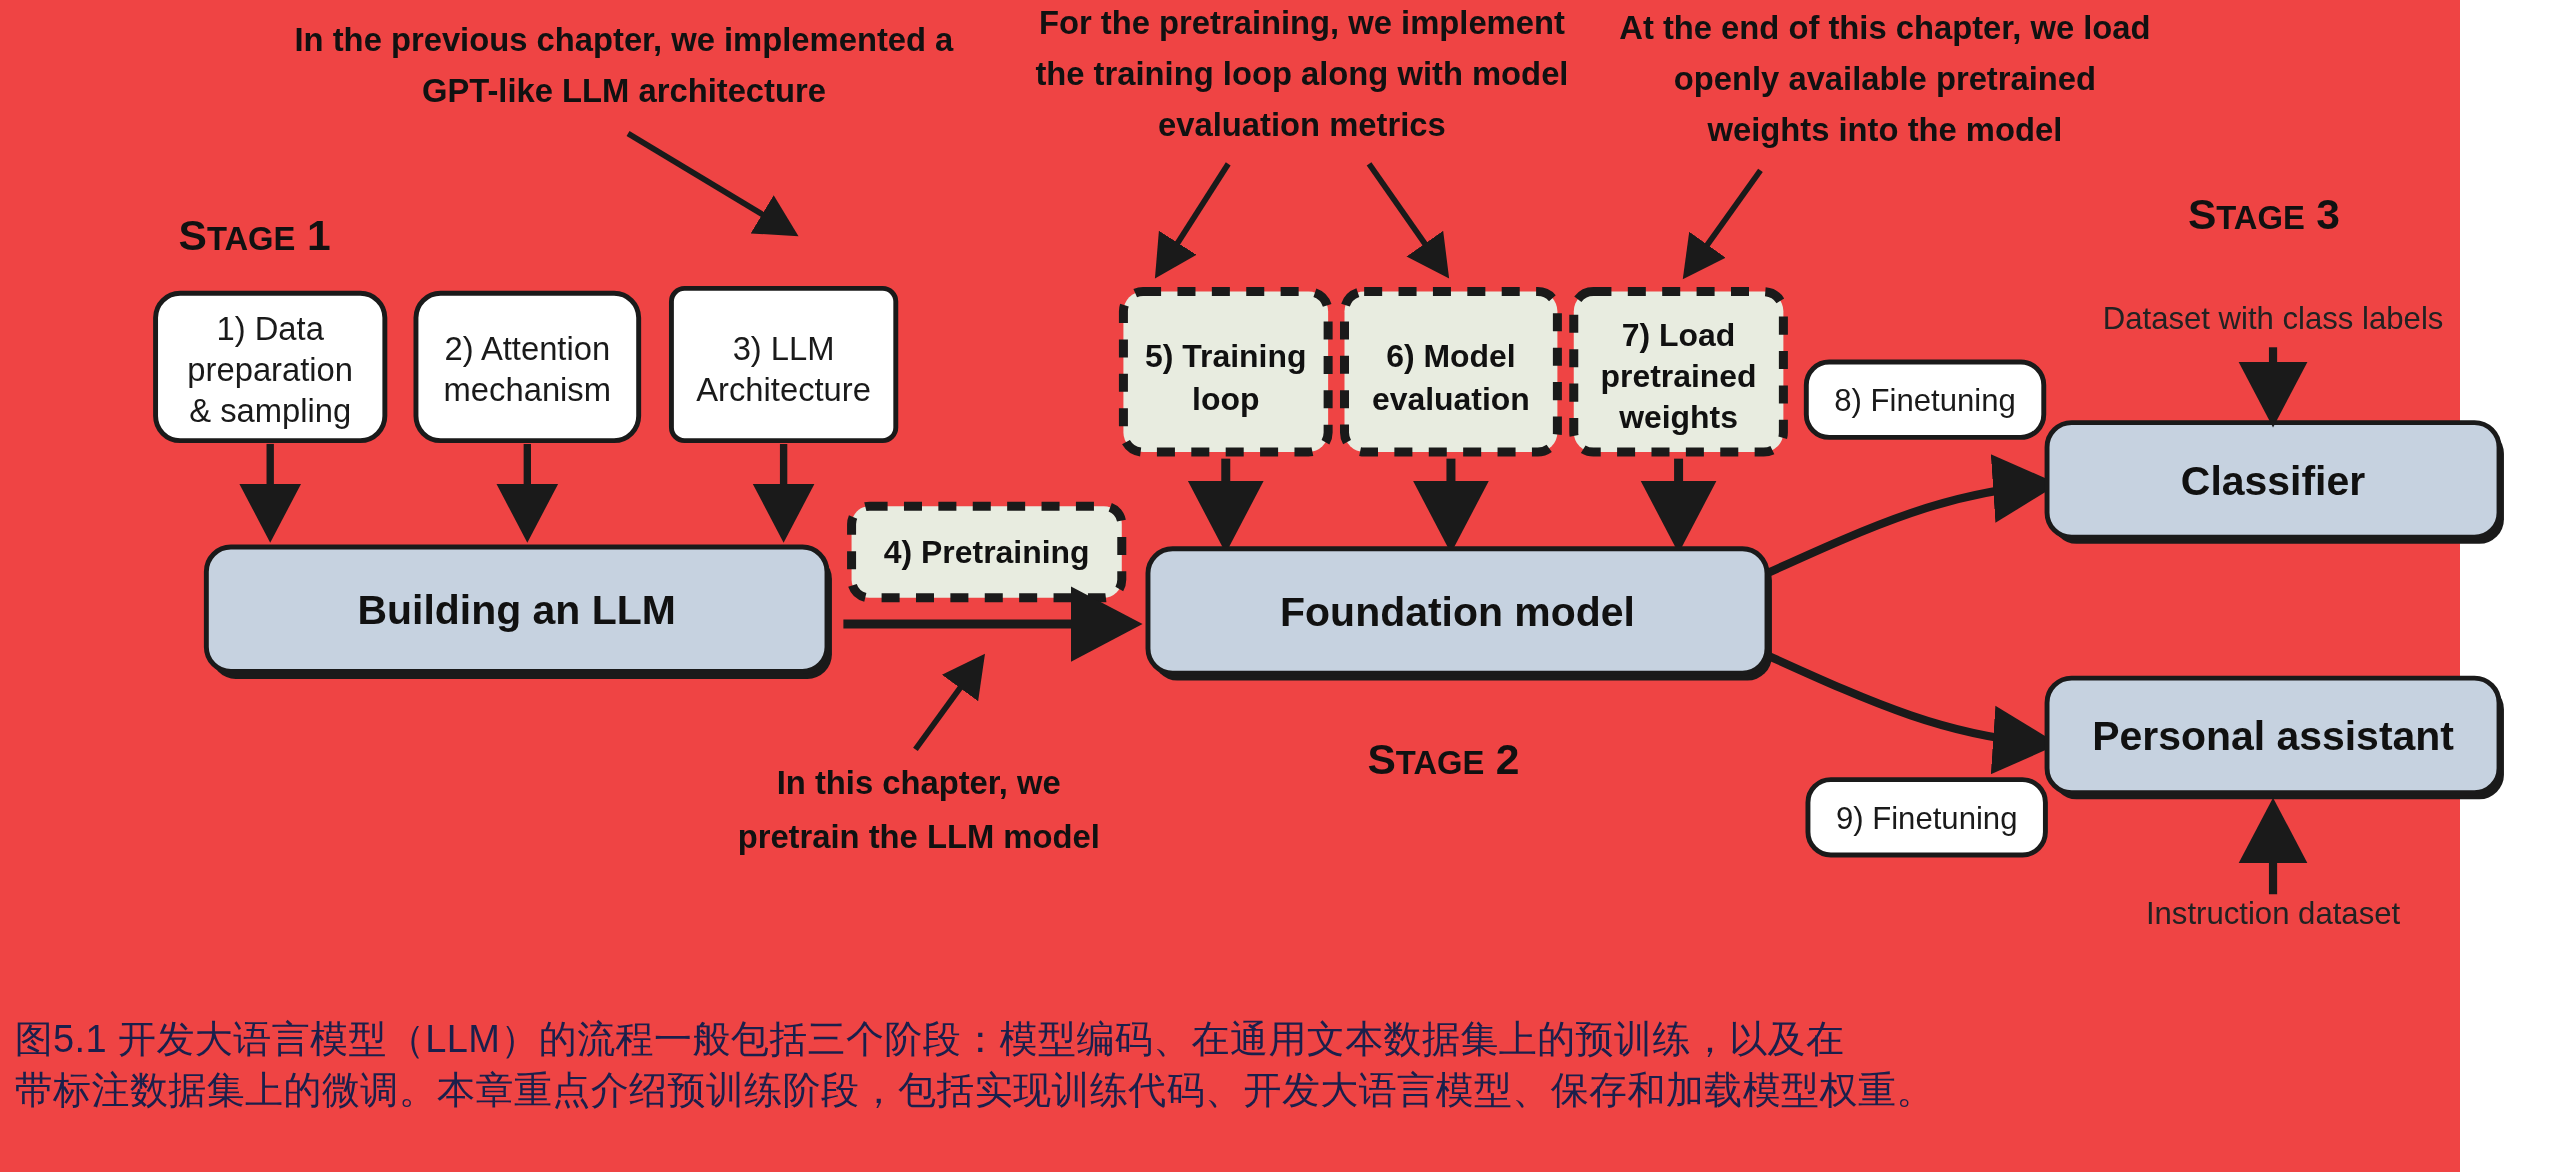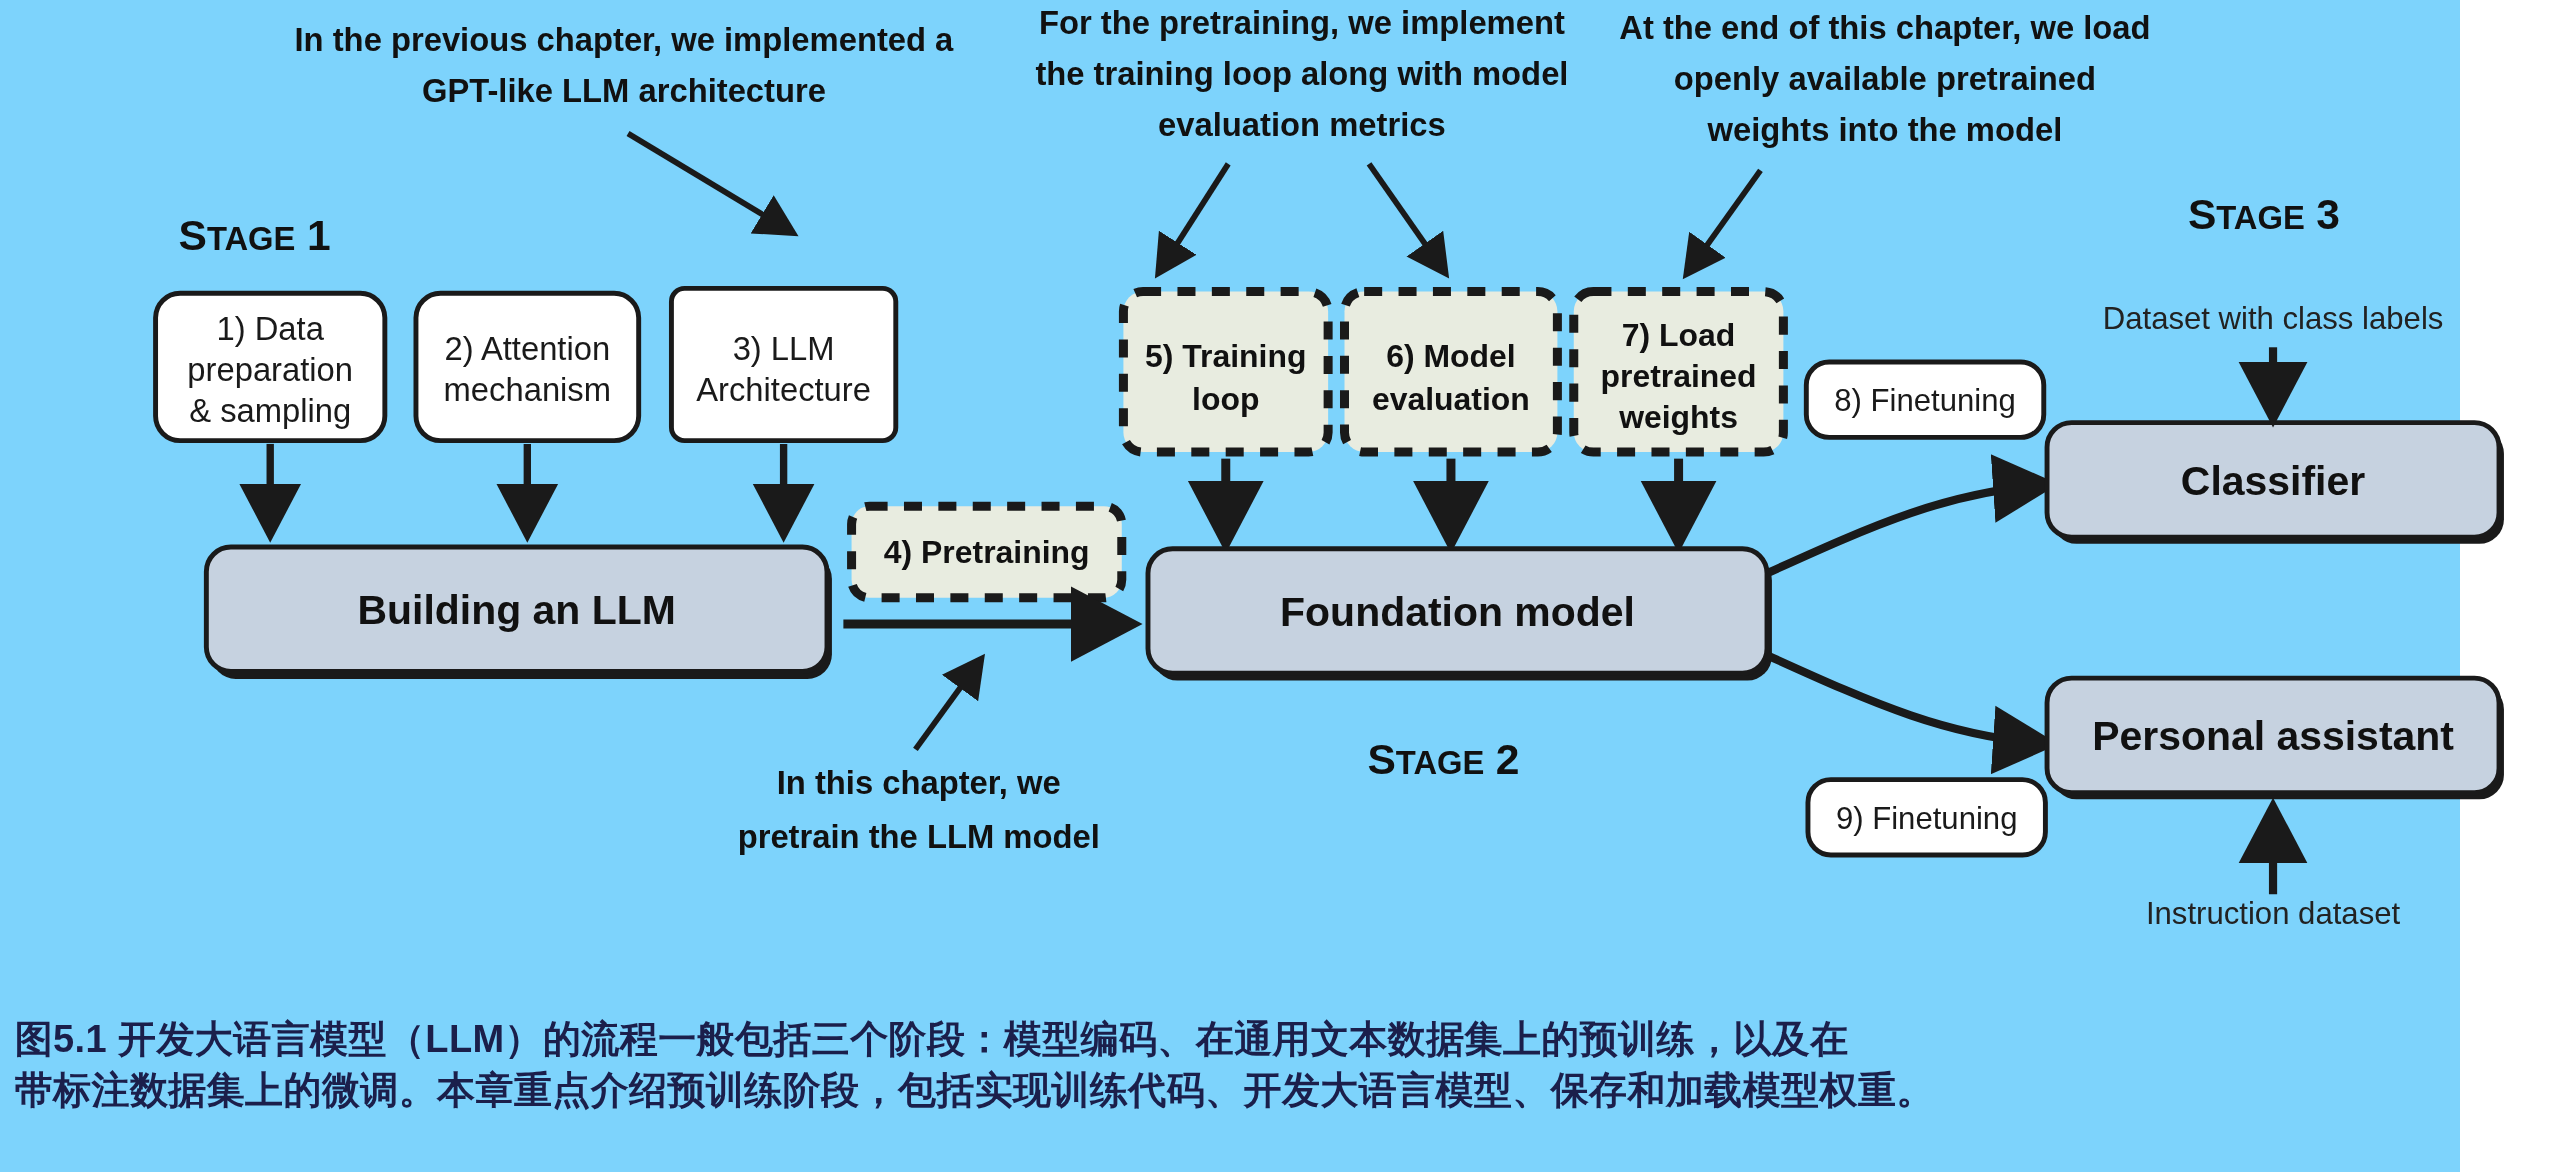--- a/index.html
+++ b/index.html
@@ -1,21 +1,21 @@
 <!DOCTYPE html>
 <html style="font-size:13px"><head>
 <meta charset="utf-8">
 <style>
   html,body{margin:0;padding:0;background:#ffffff;}
   body{width:2576px;height:1173px;font-family:"Liberation Sans",sans-serif;overflow:hidden;}
-  #root{position:relative;width:2460px;height:1173px;background:#7dd3fc;}
+  #root{position:relative;width:2460px;height:1173px;background:#ef4444;}
   #diagram{position:absolute;left:0;top:0;width:2576px;height:1009px;}
   .cap{position:absolute;left:14.7px;top:1014px;width:2555px;color:#1b1f4b;
        font-family:"Liberation Sans",sans-serif;font-size:38px;line-height:51px;
-       font-weight:700;letter-spacing:0.4px;}
+       font-weight:400;letter-spacing:0.4px;}
   .cap div{white-space:nowrap;}
   svg text{font-family:"Liberation Sans",sans-serif;}
   .boxlabel{font-size:40px;fill:#1a1a1a;}
   .bigboxlabel{font-size:50px;font-weight:bold;fill:#111;}
   .pilllabel{font-size:38px;fill:#1a1a1a;}
   .greenlabel{font-size:39px;font-weight:bold;fill:#111;}
   .annot{font-size:40px;font-weight:bold;fill:#111;}
   .stageL{font-weight:bold;fill:#111;}
   .stageBig{font-size:52px;}
   .stageSm{font-size:40px;}

